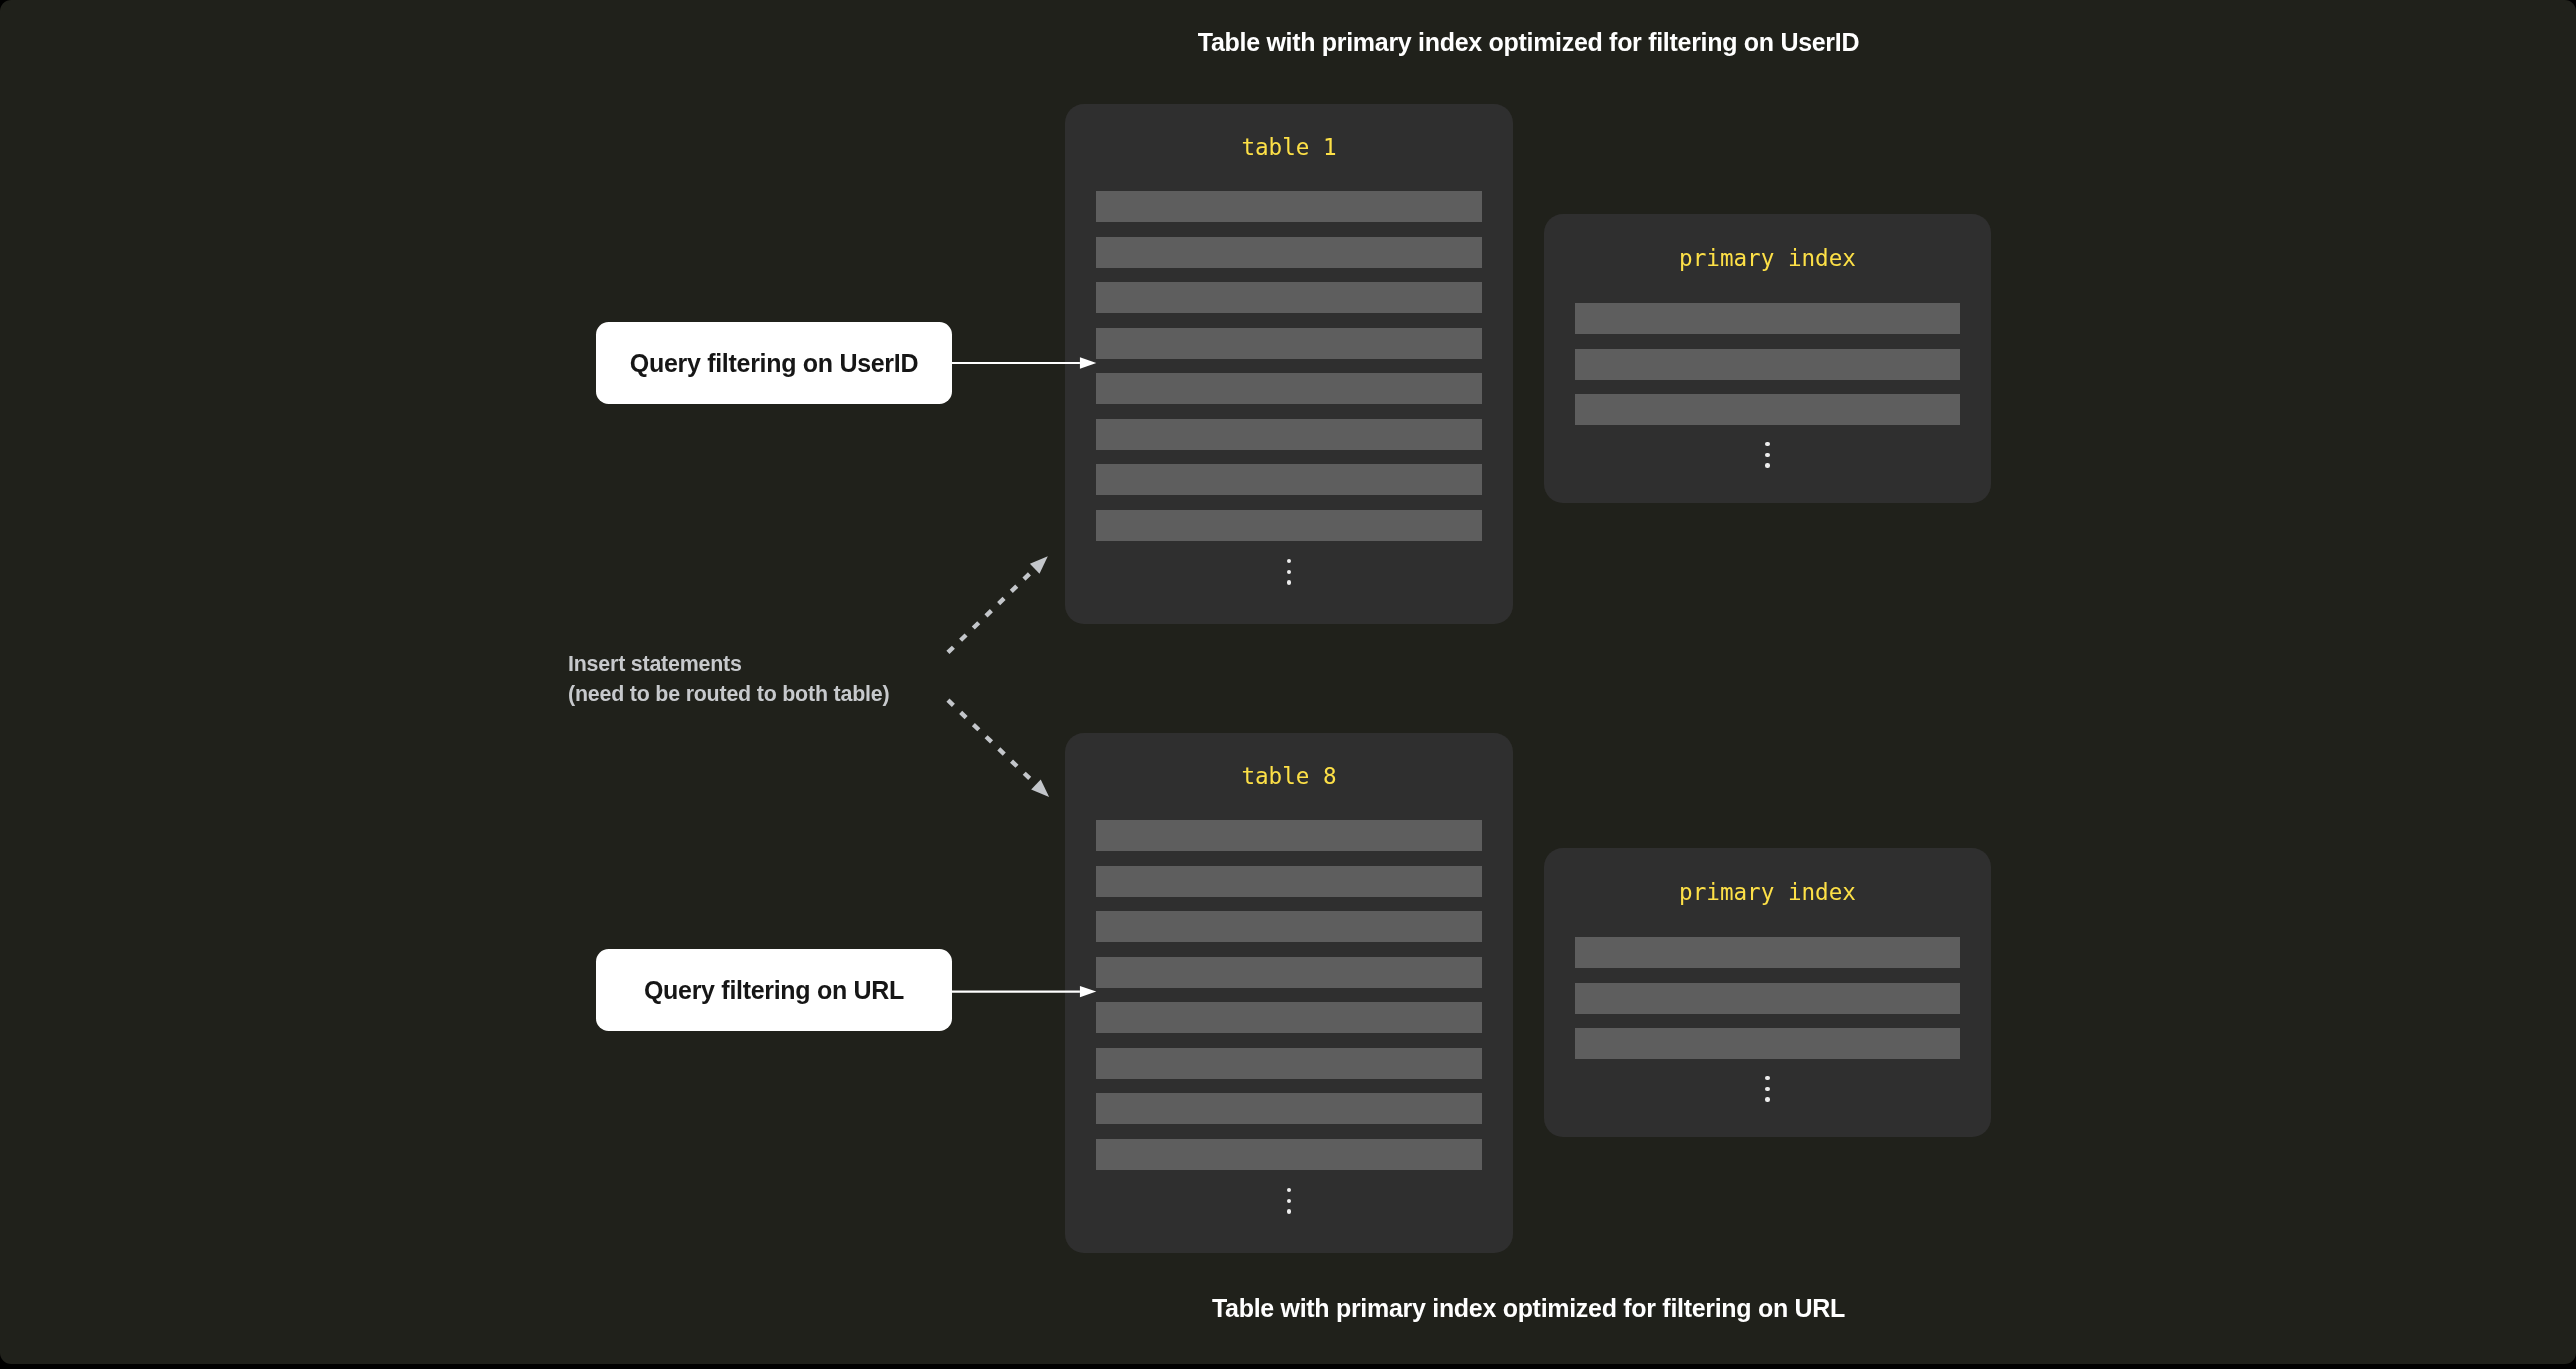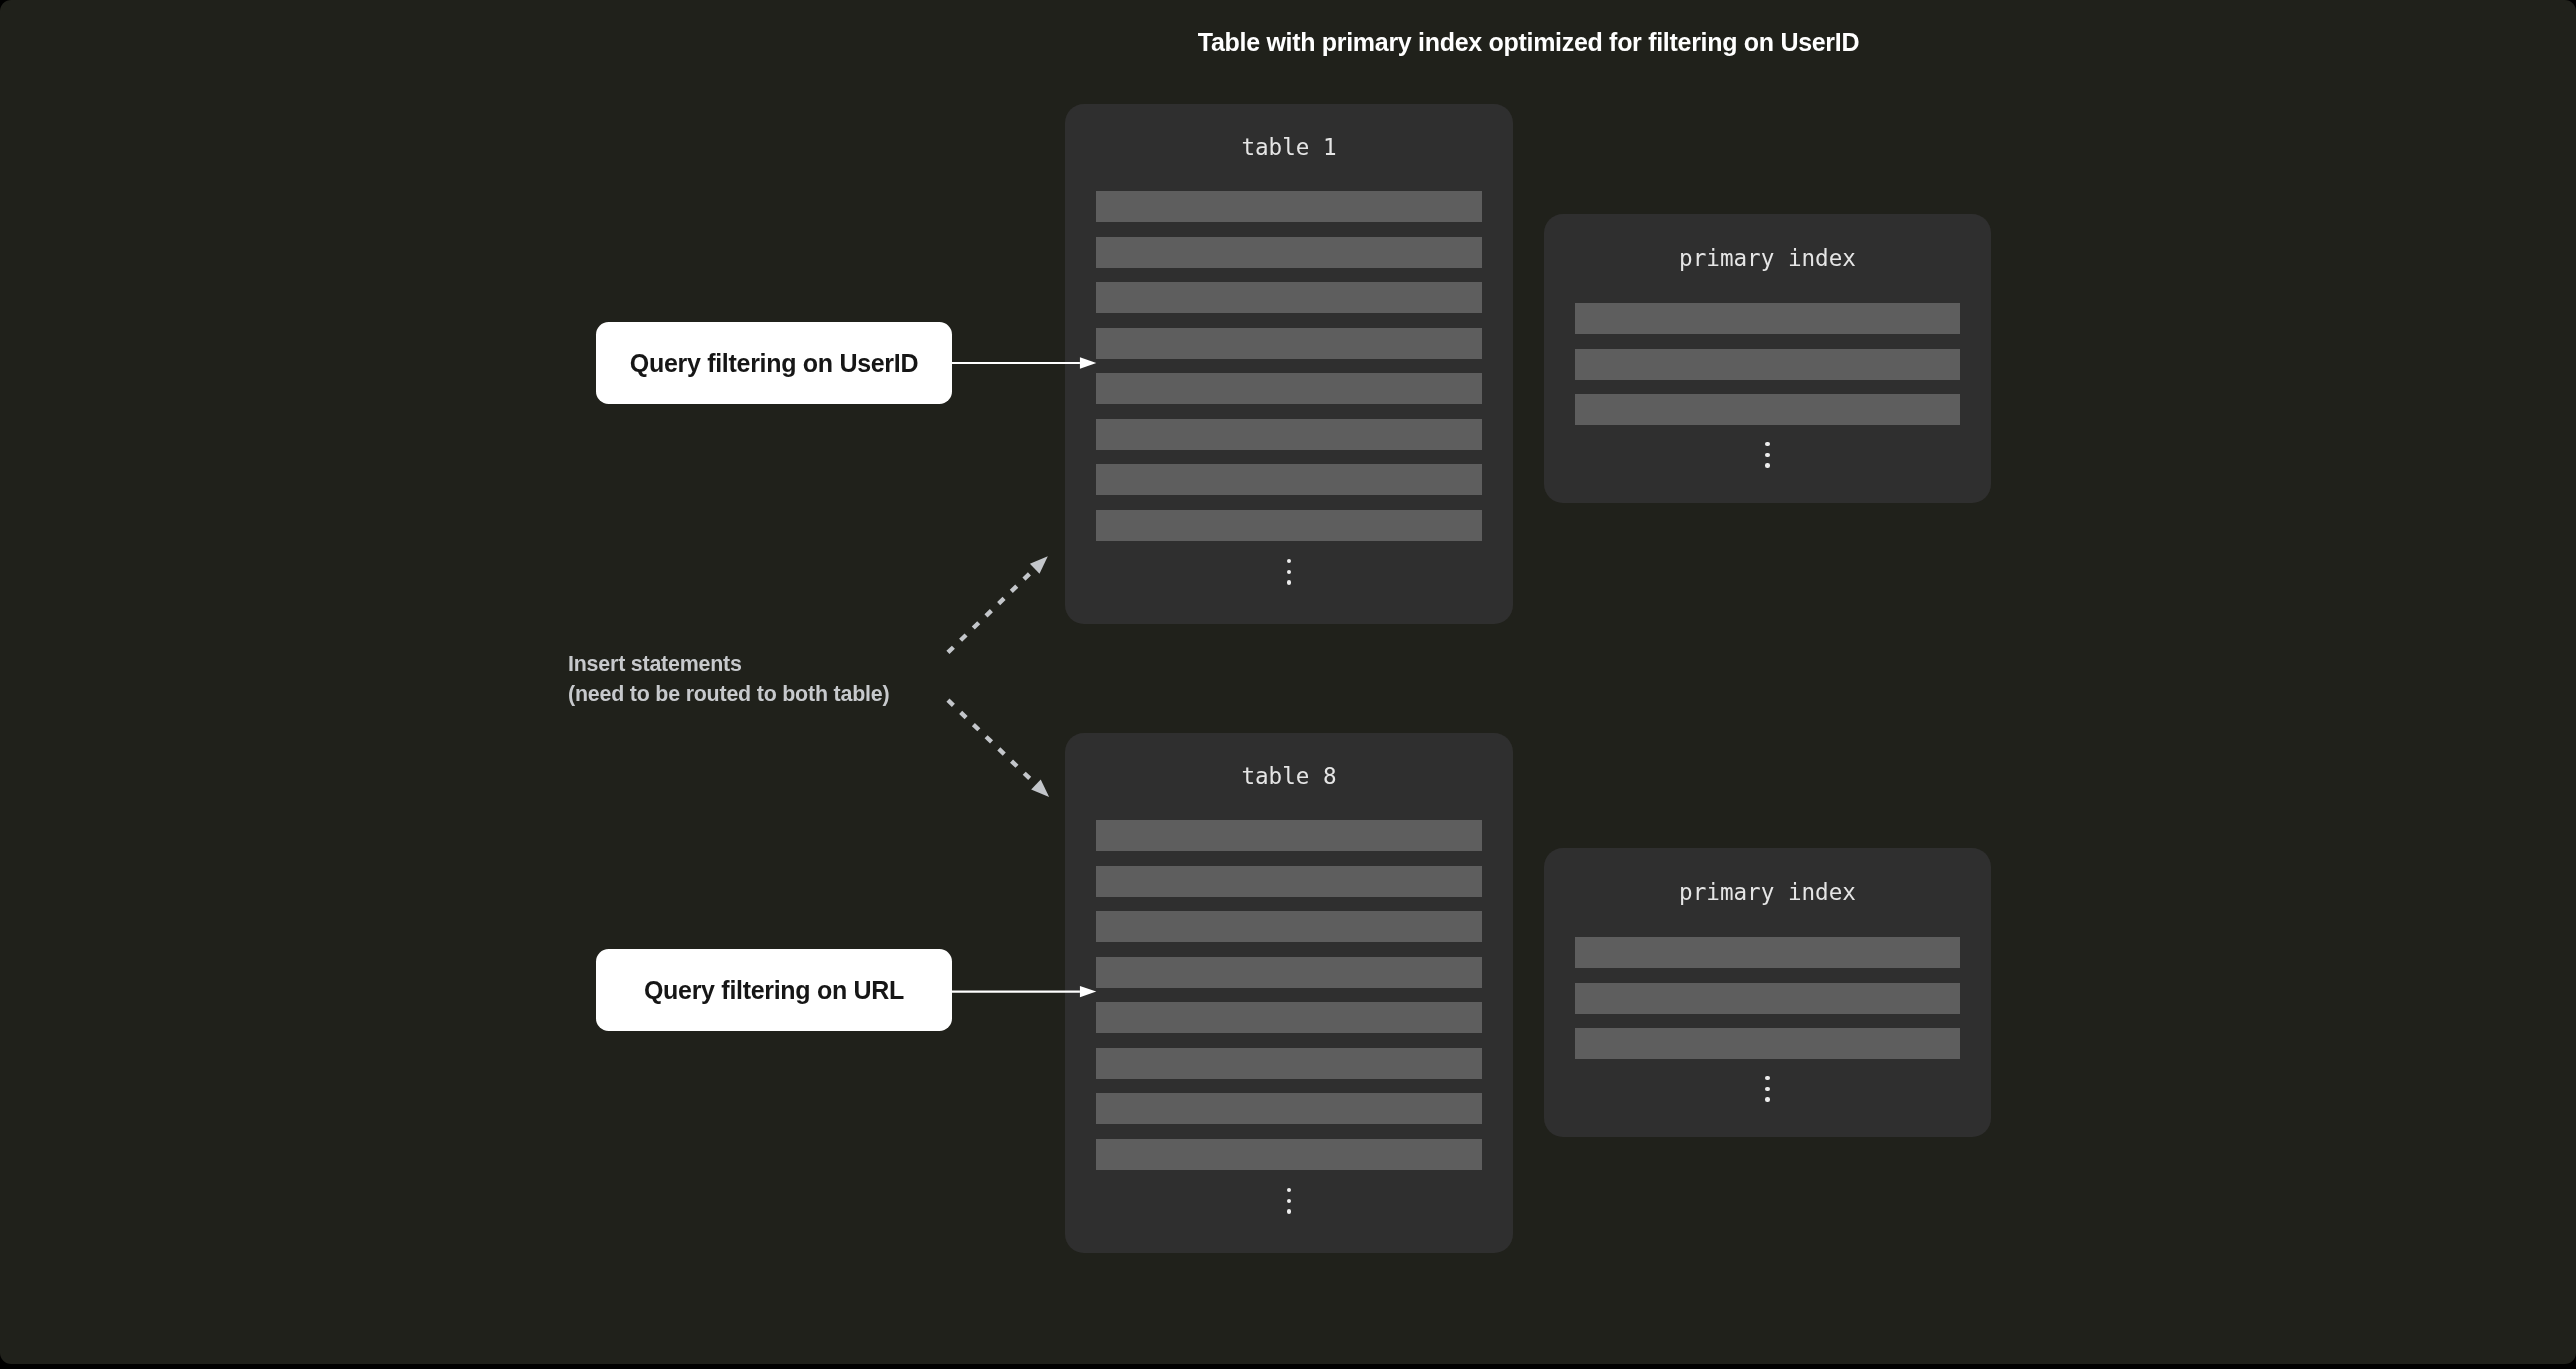--- a/index.html
+++ b/index.html
@@ -13,21 +13,21 @@
   #caption-bottom{top:1294px;}
 
   .dbox{position:absolute;background:#2f2f2f;border-radius:19px;}
   #table1{left:1065px;top:104px;width:448px;height:520px;}
   #table2{left:1065px;top:733px;width:448px;height:520px;}
   #index1{left:1544px;top:214px;width:447px;height:289px;}
   #index2{left:1544px;top:848px;width:447px;height:289px;}
 
   .dbox-title{position:absolute;left:0;right:0;text-align:center;
               font-family:"DejaVu Sans Mono",monospace;font-size:22.6px;font-weight:500;
-              color:#e5e5e5;line-height:28px;}
+              color:#fde047;line-height:28px;}
   .table-title{top:29px;}
   .index-title{top:30px;}
 
   .rows{position:absolute;left:0;right:0;}
   .table-rows{top:87px;}
   .index-rows{top:89px;}
   .row-bar{height:31px;margin:0 31px 14.5px 31px;background:#5e5e5e;}
 
   .ellipsis{position:absolute;left:0;right:0;display:flex;flex-direction:column;
             align-items:center;gap:6.3px;}
@@ -122,20 +122,21 @@
     </div>
 
     <div id="query-label-userid" class="query-label">Query filtering on UserID</div>
     <div id="query-label-url" class="query-label">Query filtering on URL</div>
 
     <div id="insert-note">
       <div>Insert statements</div>
       <div>(need to be routed to both table)</div>
     </div>
 
+    <div id="caption-bottom" class="caption">Table with primary index optimized for filtering on URL</div>
 
     <svg id="arrow-layer" viewBox="0 0 4098 2178" xmlns="http://www.w3.org/2000/svg">
       <defs>
         <marker id="ah-white" markerUnits="userSpaceOnUse" markerWidth="30" markerHeight="24" refX="1" refY="12" orient="auto">
           <path d="M1,3 L27,12 L1,21 Z" fill="#ffffff"></path>
         </marker>
         <marker id="ah-gray" markerUnits="userSpaceOnUse" markerWidth="34" markerHeight="30" refX="2" refY="15" orient="auto">
           <path d="M2,4 L31,15 L2,26 Z" fill="#c3c6ca"></path>
         </marker>
       </defs>

